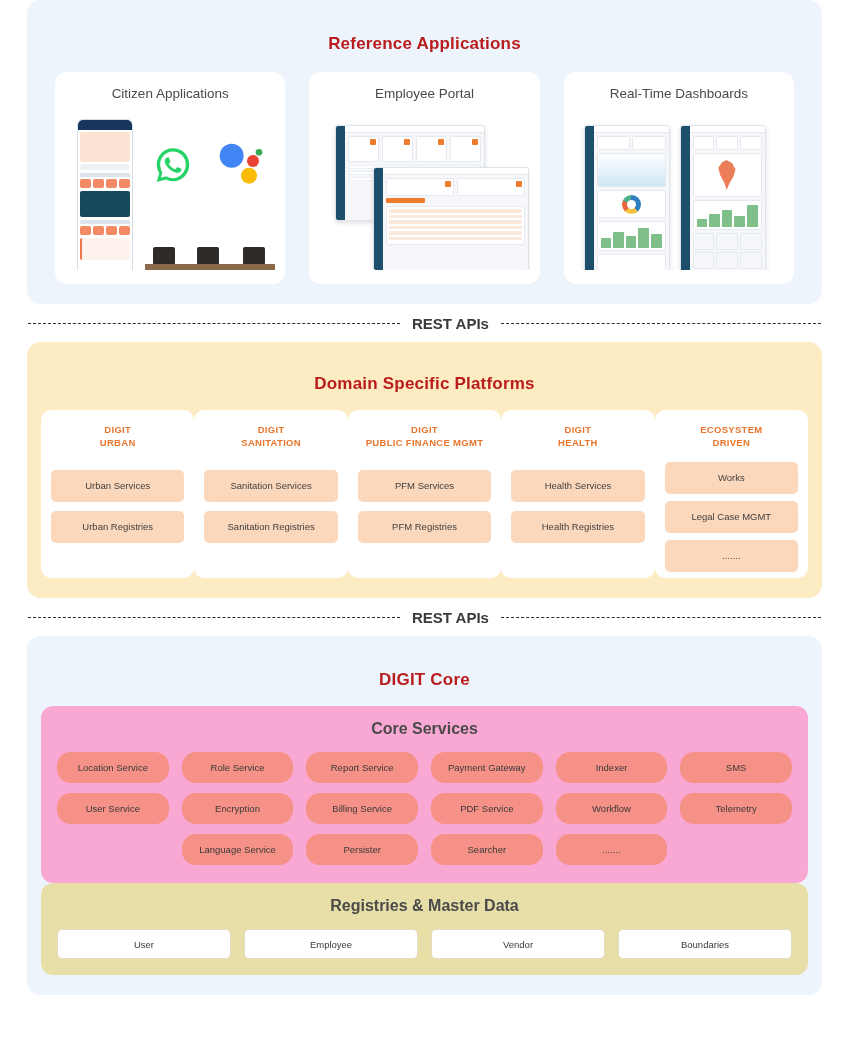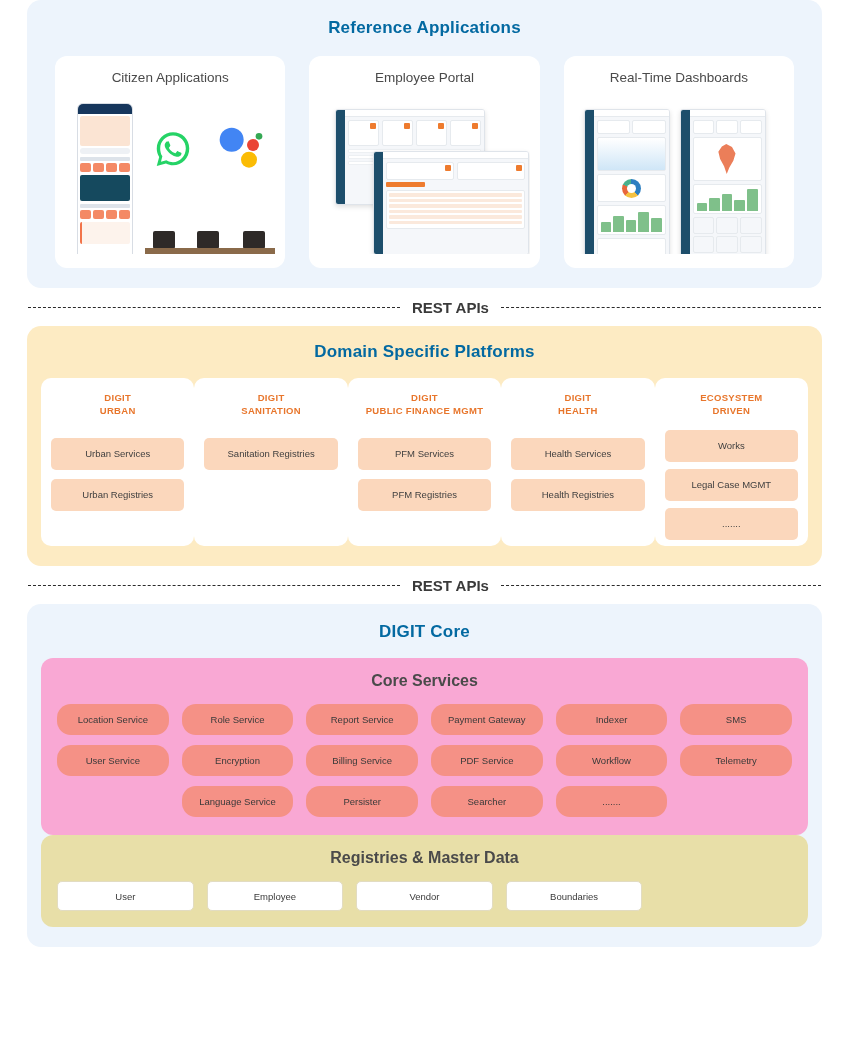--- a/index.html
+++ b/index.html
@@ -24,22 +24,23 @@
   .panel-yellow {
     background: #fdebc3;
     border-radius: 14px;
     padding: 16px 0 20px;
   }
 
   .panel-title {
     text-align: center;
     font-size: 17px;
     font-weight: bold;
-    color: #0369a1;
+    color: #b91c1c;
     letter-spacing: .2px;
+    margin-top: 16px;
   }
 
   
   .ref-cards {
     display: flex;
     gap: 24px;
     padding: 0 28px;
     margin-top: 18px;
   }
   .ref-card {
@@ -243,21 +244,21 @@
   .c2 { grid-column: 2; }
 
   .reg-box {
     background: #e8dfa8;
     border-radius: 12px;
     margin: 0 14px 0;
     padding: 14px 16px 16px;
   }
   .reg-grid {
     display: grid;
-    grid-template-columns: repeat(5, 1fr);
+    grid-template-columns: repeat(4, 1fr);
     gap: 13px;
   }
   .white-pill {
     background: #ffffff;
     border: 1px solid #e2dcc2;
     border-radius: 5px;
     height: 30px;
     display: flex;
     align-items: center;
     justify-content: center;
@@ -454,20 +455,21 @@
           <div class="peach-pill">Urban Registries</div>
         </div>
       </div>
 
       <div class="domain-card">
         <div class="domain-head">
           <span>DIGIT</span><br>
           <span>SANITATION</span>
         </div>
         <div class="domain-items">
+          <div class="peach-pill">Sanitation Services</div>
           <div class="peach-pill">Sanitation Registries</div>
         </div>
       </div>
 
       <div class="domain-card">
         <div class="domain-head">
           <span>DIGIT</span><br>
           <span>PUBLIC FINANCE MGMT</span>
         </div>
         <div class="domain-items">

